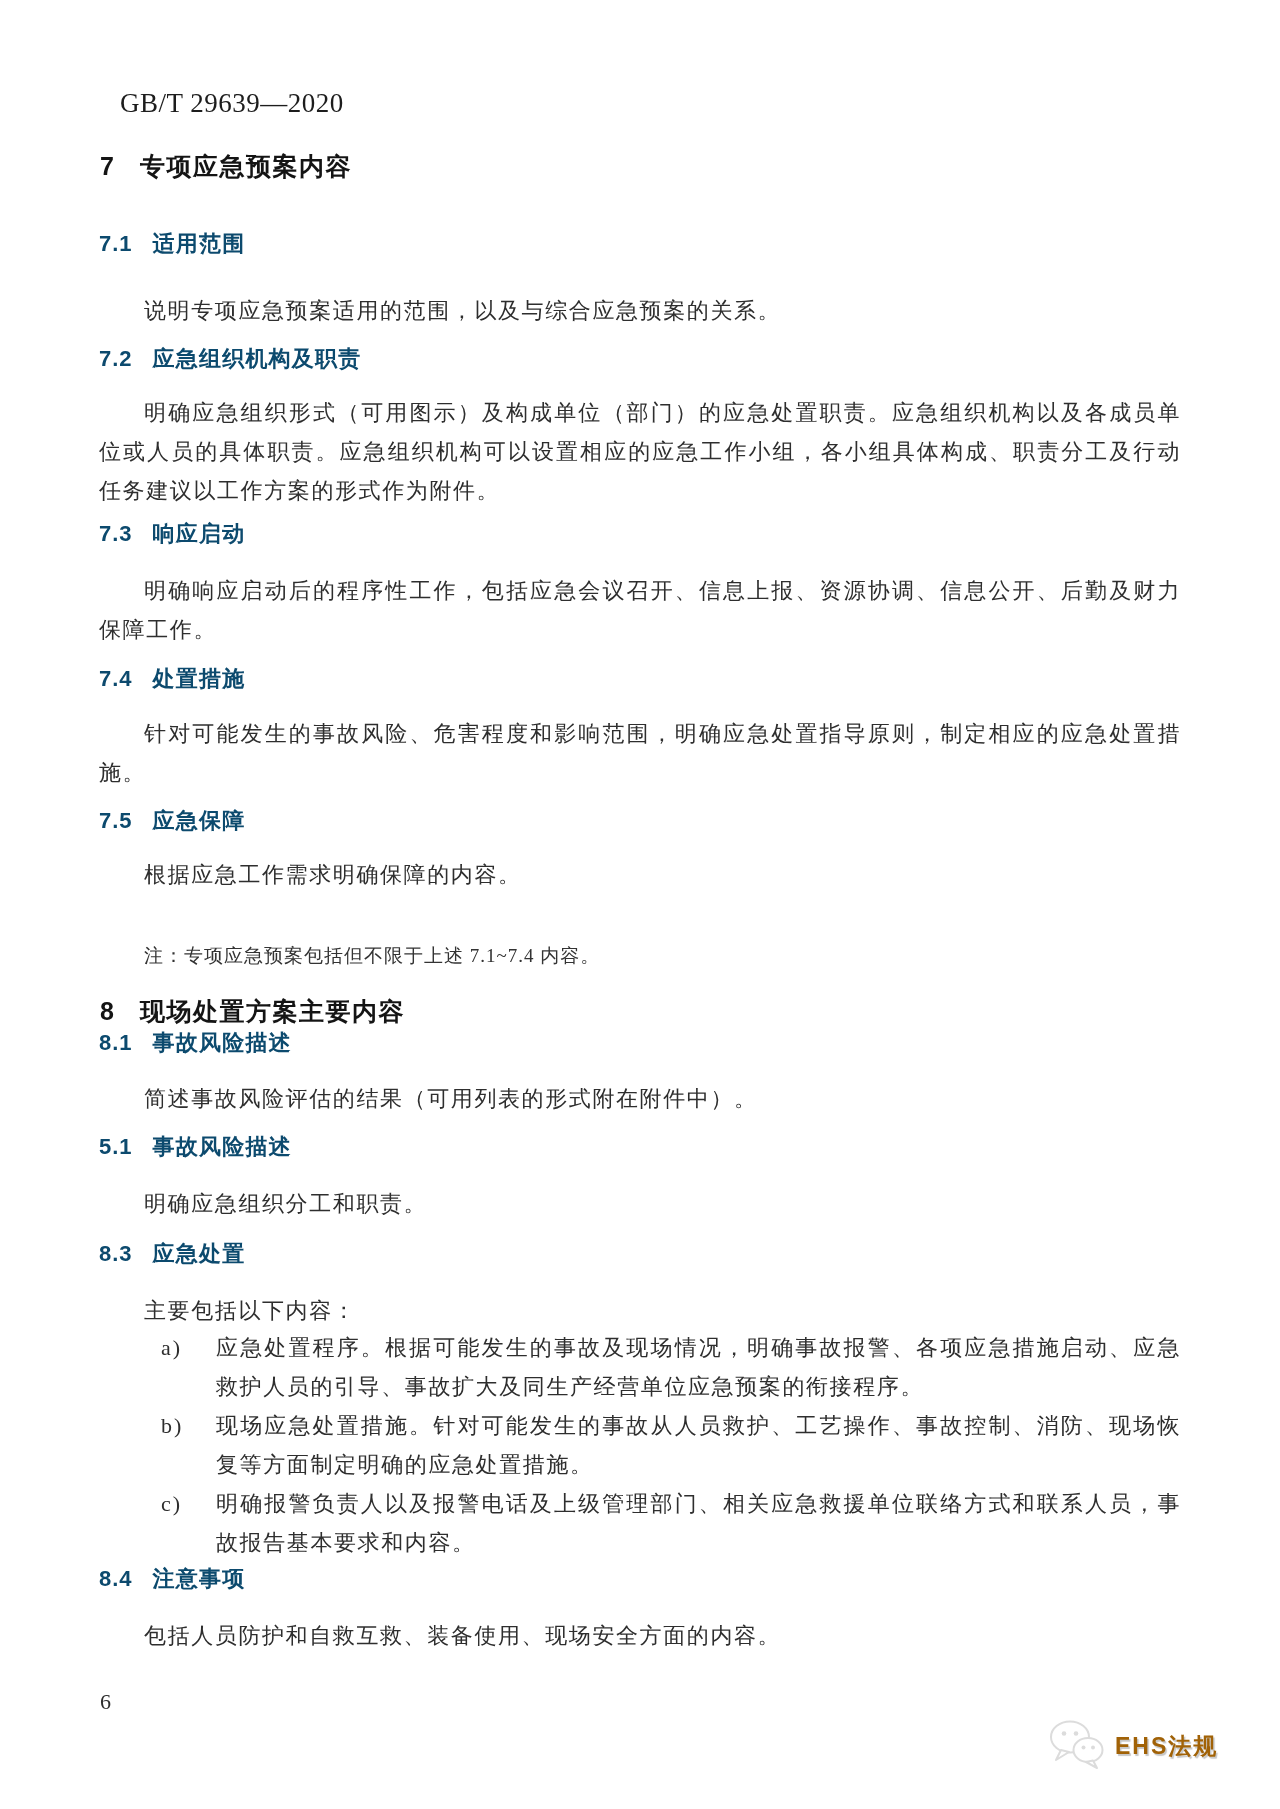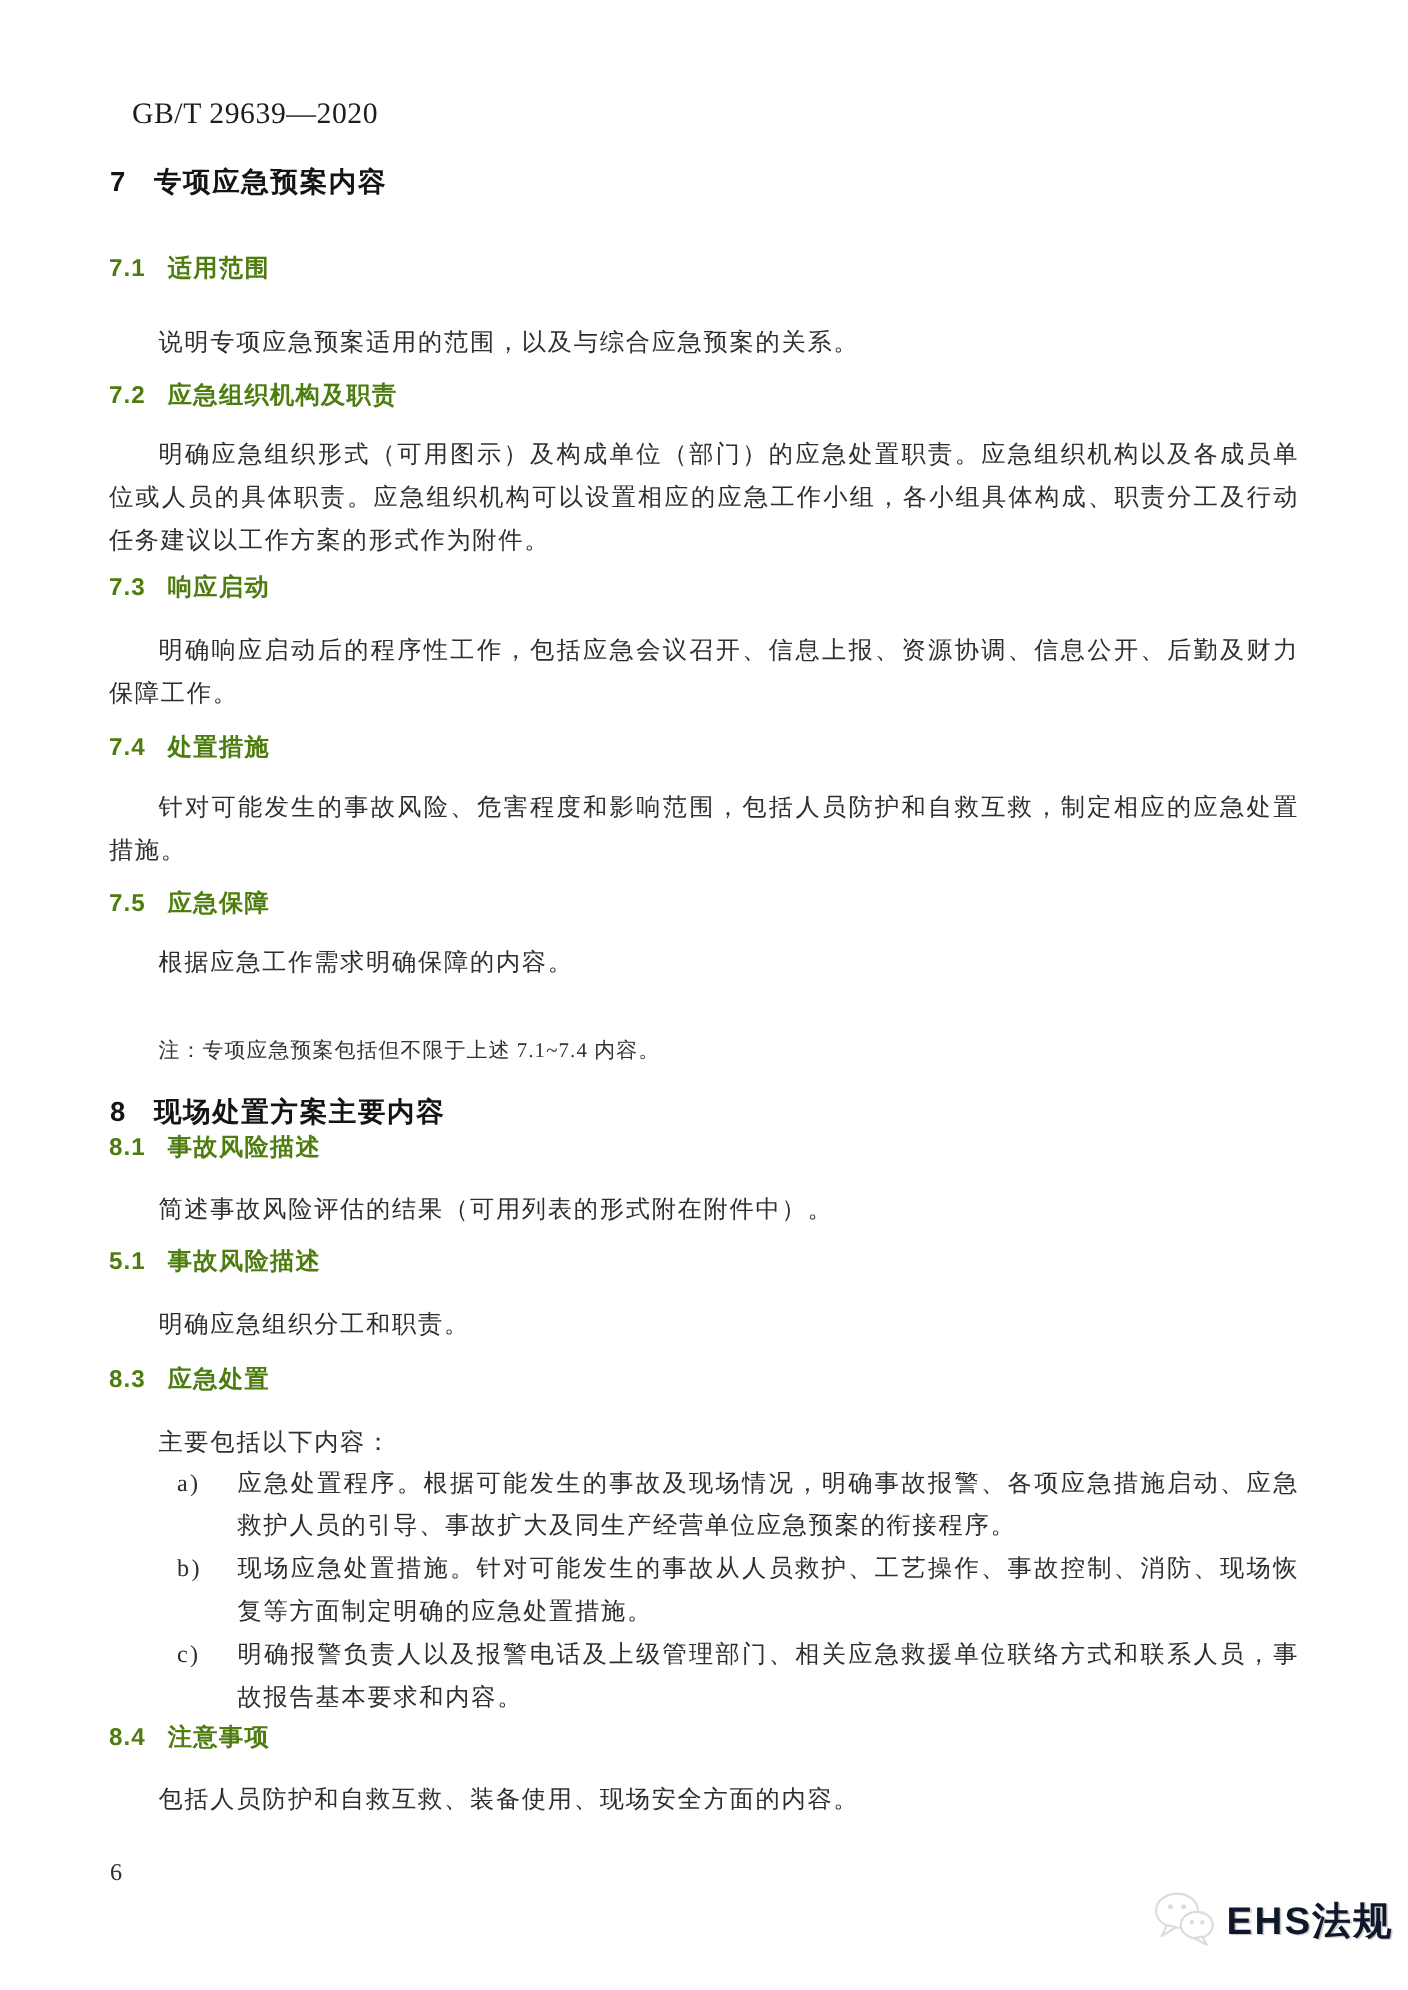--- a/index.html
+++ b/index.html
@@ -25,21 +25,21 @@
     font-weight:bold;font-size:25px;line-height:32px;
     color:#141414;letter-spacing:1.5px;
     margin:0;
   }
   .chapter .num{margin-right:26px;letter-spacing:0;}
   
   .sub{
     left:99px;
     font-family:"Liberation Sans","DejaVu Sans",sans-serif;
     font-weight:bold;font-size:22px;line-height:30px;
-    color:#4d7c0f;letter-spacing:1.2px;
+    color:#0c4a6e;letter-spacing:1.2px;
     margin:0;
   }
   .sub .num{margin-right:20px;letter-spacing:1px;}
   
   .para{
     left:99px;width:1082px;
     font-size:22px;line-height:39px;letter-spacing:1.6px;
     text-align:justify;text-indent:45px;
     color:#2e2e2e;
     margin:0;
@@ -70,22 +70,22 @@
     left:100px;top:1689px;
     font-size:22px;color:#2e2e2e;
   }
   
   .watermark{
     left:1048px;top:1718px;
     display:flex;align-items:center;gap:9px;
   }
   .watermark-text{
     font-family:"Liberation Sans","DejaVu Sans",sans-serif;
-    font-weight:bold;font-size:35px;letter-spacing:2px;
-    color:#0f172a;
+    font-weight:bold;font-size:23px;letter-spacing:2px;
+    color:#a16207;
     text-shadow:1.5px 1.5px 1px #c6c6c6,-1px -1px 0 #ffffff;
     white-space:nowrap;
   }
 </style>
 </head>
 <body>
 
 <div>
 
   <div class="abs std-number">GB/T 29639—2020</div>
@@ -105,21 +105,21 @@
   <p class="abs para" style="top:393px;">明确应急组织形式（可用图示）及构成单位（部门）的应急处置职责。应急组织机构以及各成员单位或人员的具体职责。应急组织机构可以设置相应的应急工作小组，各小组具体构成、职责分工及行动任务建议以工作方案的形式作为附件。</p>
 
   <h2 class="abs sub" style="top:519px;">
     <span class="num">7.3</span><span>响应启动</span>
   </h2>
   <p class="abs para" style="top:571px;">明确响应启动后的程序性工作，包括应急会议召开、信息上报、资源协调、信息公开、后勤及财力保障工作。</p>
 
   <h2 class="abs sub" style="top:664px;">
     <span class="num">7.4</span><span>处置措施</span>
   </h2>
-  <p class="abs para" style="top:714px;">针对可能发生的事故风险、危害程度和影响范围，包括人员防护和自救互救，制定相应的应急处置措施。</p>
+  <p class="abs para" style="top:714px;">针对可能发生的事故风险、危害程度和影响范围，明确应急处置指导原则，制定相应的应急处置措施。</p>
 
   <h2 class="abs sub" style="top:806px;">
     <span class="num">7.5</span><span>应急保障</span>
   </h2>
   <p class="abs para" style="top:855px;">根据应急工作需求明确保障的内容。</p>
   <div class="abs note" style="top:897px;">注：专项应急预案包括但不限于上述 7.1~7.4 内容。</div>
 
   <h1 class="abs chapter" style="top:959px;margin-top:36px;">
     <span class="num">8</span><span>现场处置方案主要内容</span>
   </h1>

